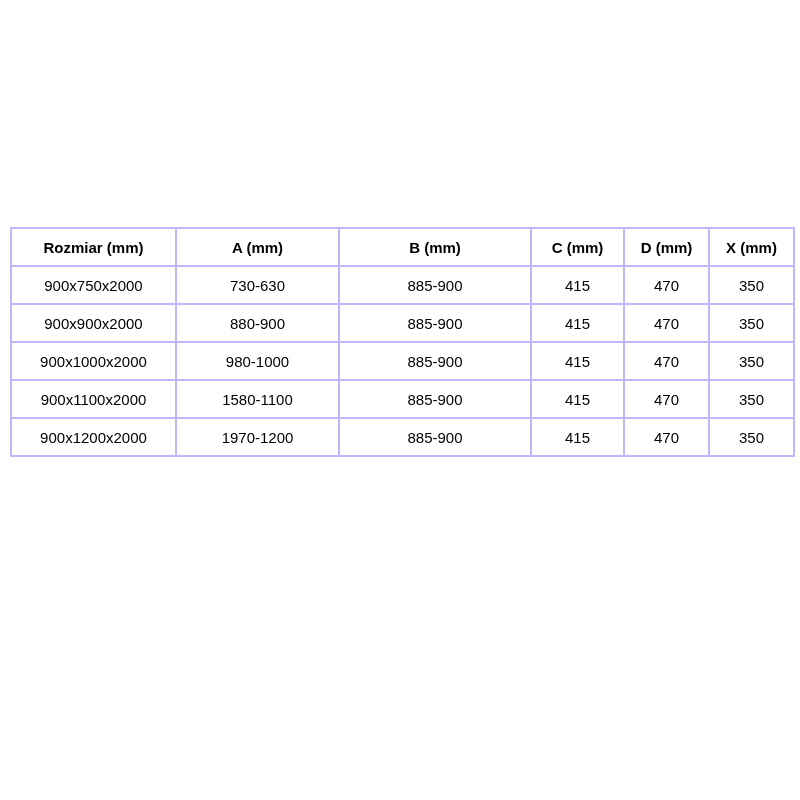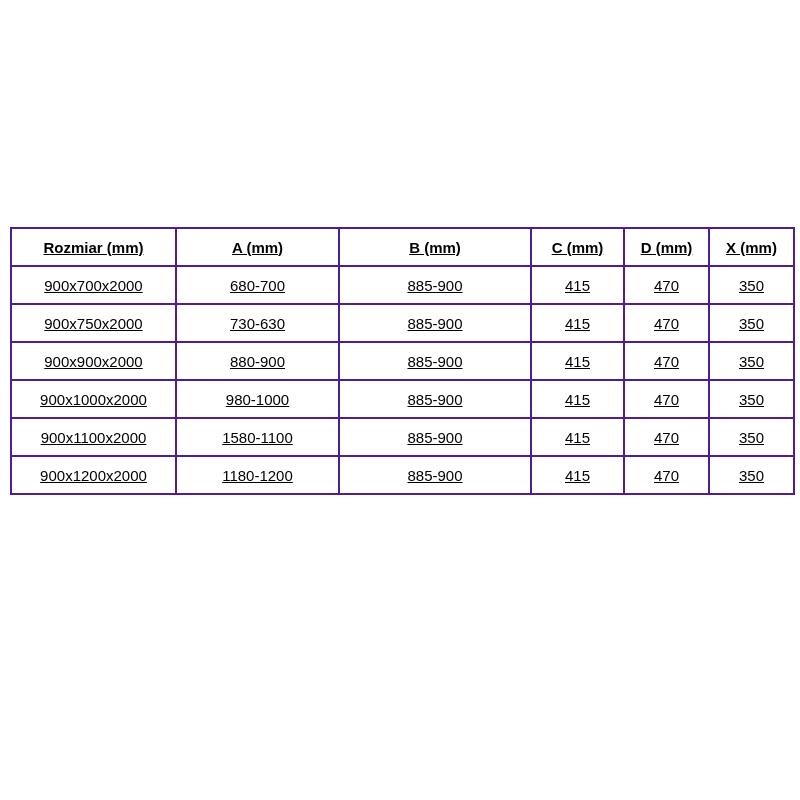--- a/index.html
+++ b/index.html
@@ -22,30 +22,29 @@
     position: absolute;
     left: 10px;
     top: 227px;
     width: 783px;
     border-collapse: collapse;
     table-layout: fixed;
     background: #ffffff;
   }
   table.spec-table th,
   table.spec-table td {
-    border: 2px solid #4c1d95;
+    border: 2px solid #c4b5fd;
     height: 36px;
     text-align: center;
     vertical-align: middle;
     font-size: 15px;
     color: #000000;
     padding: 0;
     overflow: hidden;
     white-space: nowrap;
-    text-decoration: underline;
   }
   table.spec-table th {
     font-weight: bold;
   }
   
   col.c0 { width: 165px; }
   col.c1 { width: 163px; }
   col.c2 { width: 192px; }
   col.c3 { width: 93px; }
   col.c4 { width: 85px; }
@@ -69,28 +68,20 @@
           <th>Rozmiar (mm)</th>
           <th>A (mm)</th>
           <th>B (mm)</th>
           <th>C (mm)</th>
           <th>D (mm)</th>
           <th>X (mm)</th>
         </tr>
     </thead>
     <tbody>
         <tr>
-          <td>900x700x2000</td>
-          <td>680-700</td>
-          <td>885-900</td>
-          <td>415</td>
-          <td>470</td>
-          <td>350</td>
-        </tr>
-        <tr>
           <td>900x750x2000</td>
           <td>730-630</td>
           <td>885-900</td>
           <td>415</td>
           <td>470</td>
           <td>350</td>
         </tr>
         <tr>
           <td>900x900x2000</td>
           <td>880-900</td>
@@ -110,21 +101,21 @@
         <tr>
           <td>900x1100x2000</td>
           <td>1580-1100</td>
           <td>885-900</td>
           <td>415</td>
           <td>470</td>
           <td>350</td>
         </tr>
         <tr>
           <td>900x1200x2000</td>
-          <td>1180-1200</td>
+          <td>1970-1200</td>
           <td>885-900</td>
           <td>415</td>
           <td>470</td>
           <td>350</td>
         </tr>
       </tbody>
   </table>
 </div>
 
 </body></html>

